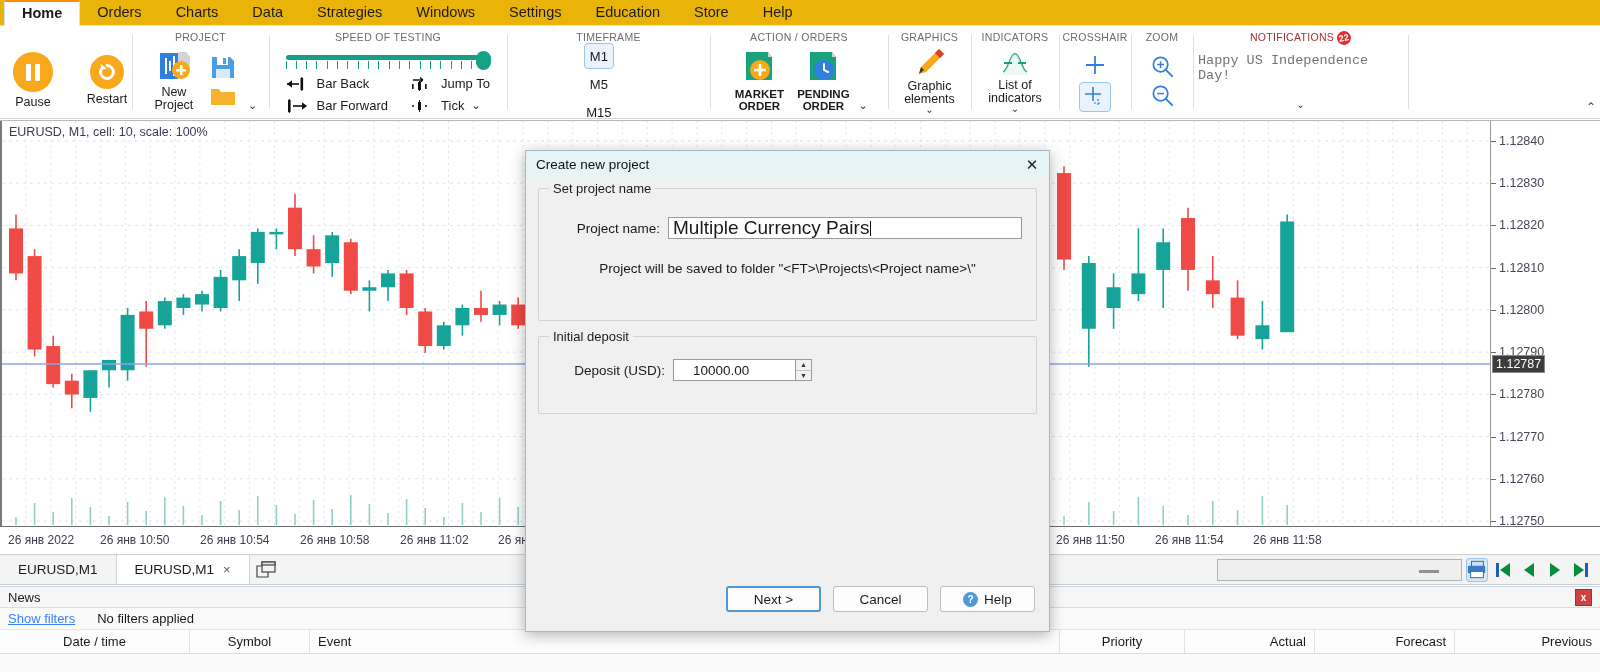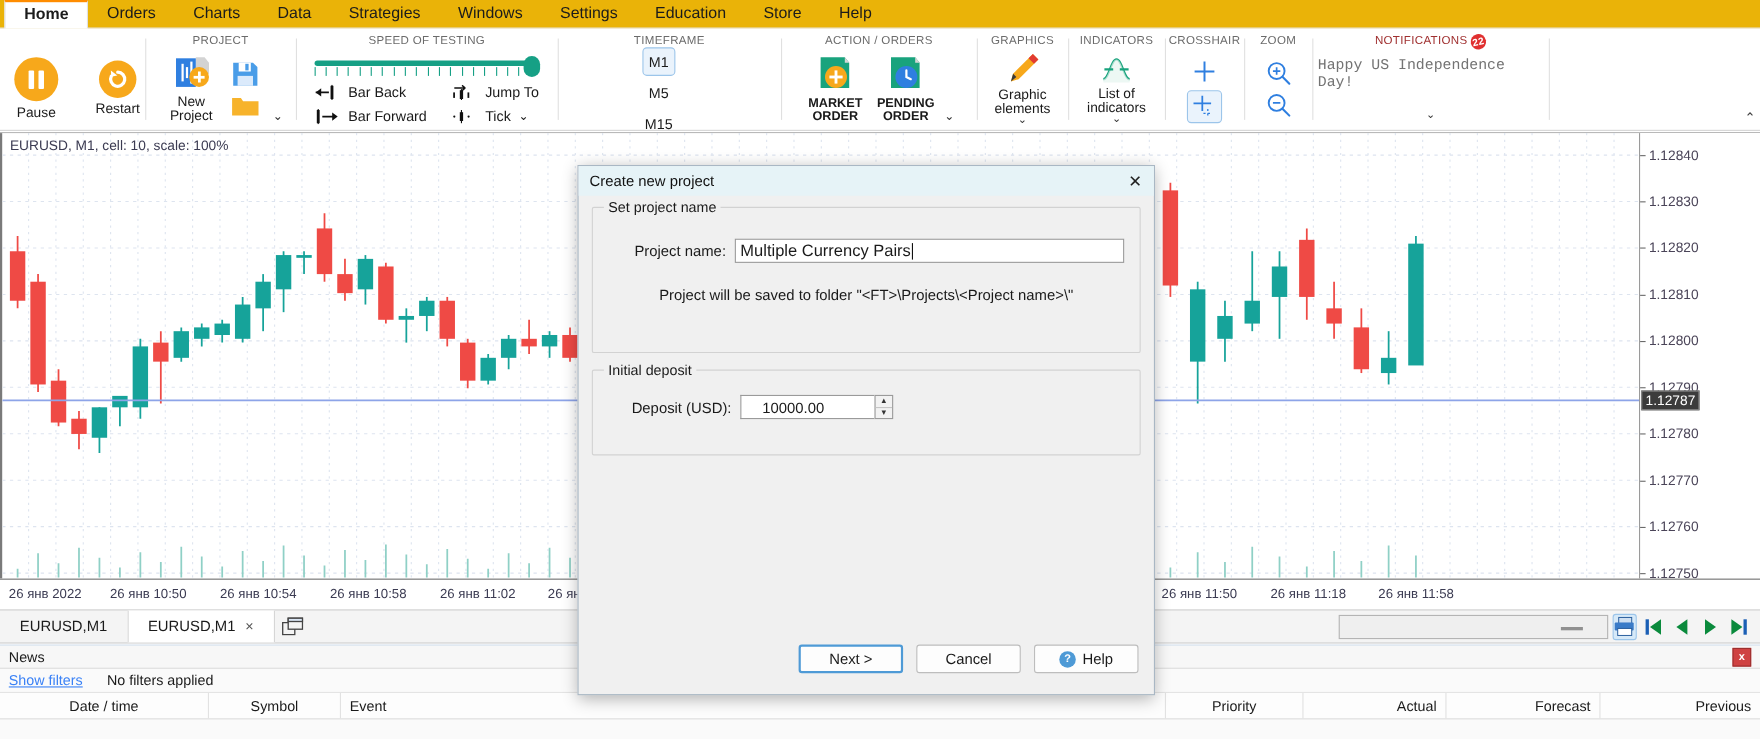--- a/index.html
+++ b/index.html
@@ -271,21 +271,21 @@
     padding: 16px 14px 18px 14px; position: relative;
   }
   .fieldset > .legend {
     position: absolute; top: -8px; left: 10px; background: #f0f0f0;
     padding: 0 4px; font-size: 13px;
   }
   .frow { display: flex; align-items: center; }
   .flabel { font-size: 13.5px; text-align: right; }
   .tinput {
     height: 22px; border: 1px solid #9a9a9a; background: #fff;
-    font-size: 15px; padding: 1px 4px; display: flex; align-items: center;
+    font-size: 19px; padding: 1px 4px; display: flex; align-items: center;
     font-family: "Liberation Sans", sans-serif;
   }
   .caret-blink {
     display: inline-block; width: 1px; height: 15px; background: #111; margin-left: 1px;
   }
   .note { font-size: 13.5px; margin-top: 22px; }
   .spin-wrap { display: flex; }
   .spin-field {
     width: 122px; height: 22px; border: 1px solid #9a9a9a; border-right: none;
     background: #fff; font-size: 13.5px; padding: 1px 19px; display: flex; align-items: center;
@@ -836,21 +836,21 @@
     <div id="time-labels">
         <div class="time-label" style="left: 8px;">26 янв 2022</div>
         <div class="time-label" style="left: 100px;">26 янв 10:50</div>
         <div class="time-label" style="left: 200px;">26 янв 10:54</div>
         <div class="time-label" style="left: 300px;">26 янв 10:58</div>
         <div class="time-label" style="left: 400px;">26 янв 11:02</div>
         <div class="time-label" style="left: 498px;">26 янв 11:06</div>
         <div class="time-label" style="left: 598px;">26 янв 11:10</div>
         <div class="time-label" style="left: 697px;">26 янв 11:14</div>
         <div class="time-label" style="left: 1056px;">26 янв 11:50</div>
-        <div class="time-label" style="left: 1155px;">26 янв 11:18</div>
+        <div class="time-label" style="left: 1155px;">26 янв 11:54</div>
         <div class="time-label" style="left: 1253px;">26 янв 11:58</div>
       </div>
   </div>
 </div>
 
 <div class="tabbar">
   <div class="ctab">
     <span>EURUSD,M1</span>
   </div>
   <div class="ctab active">

